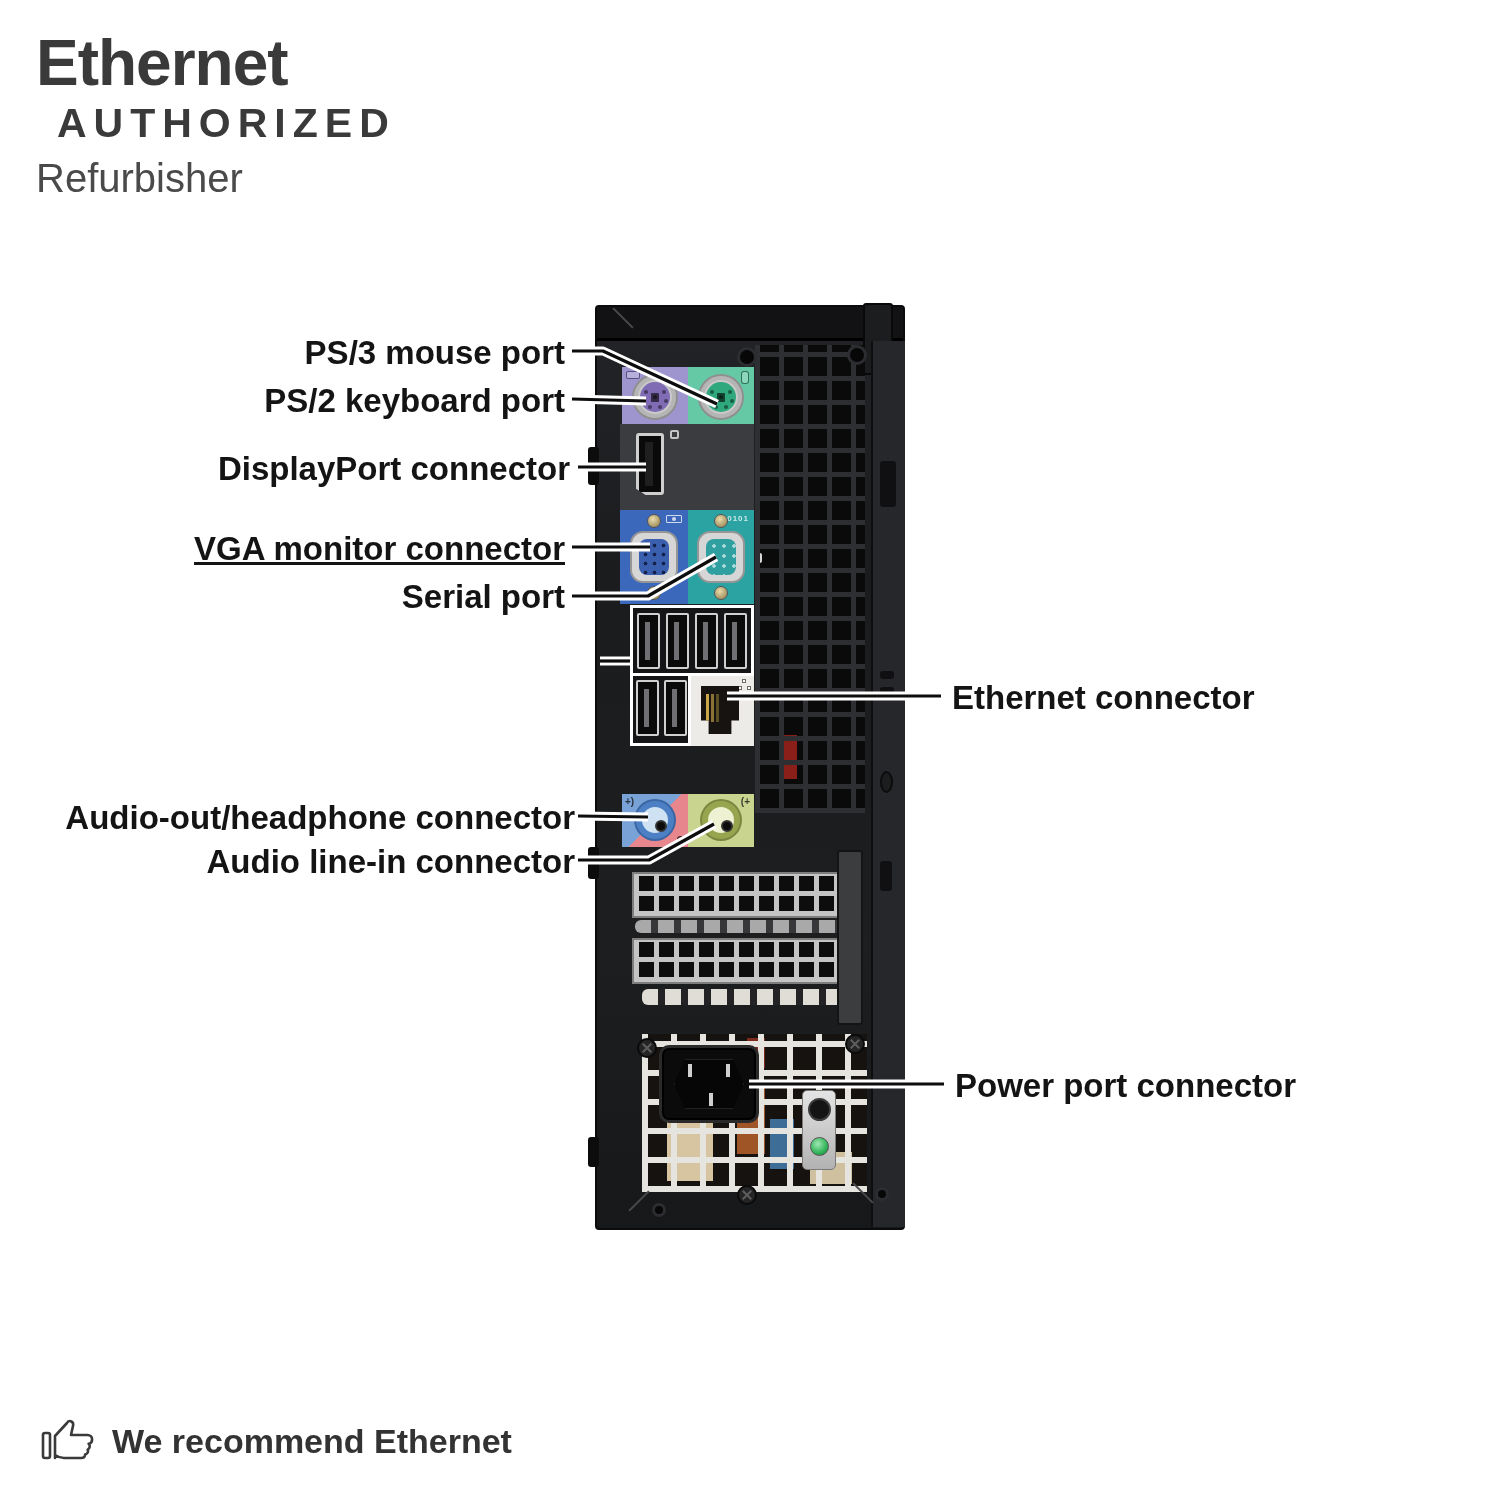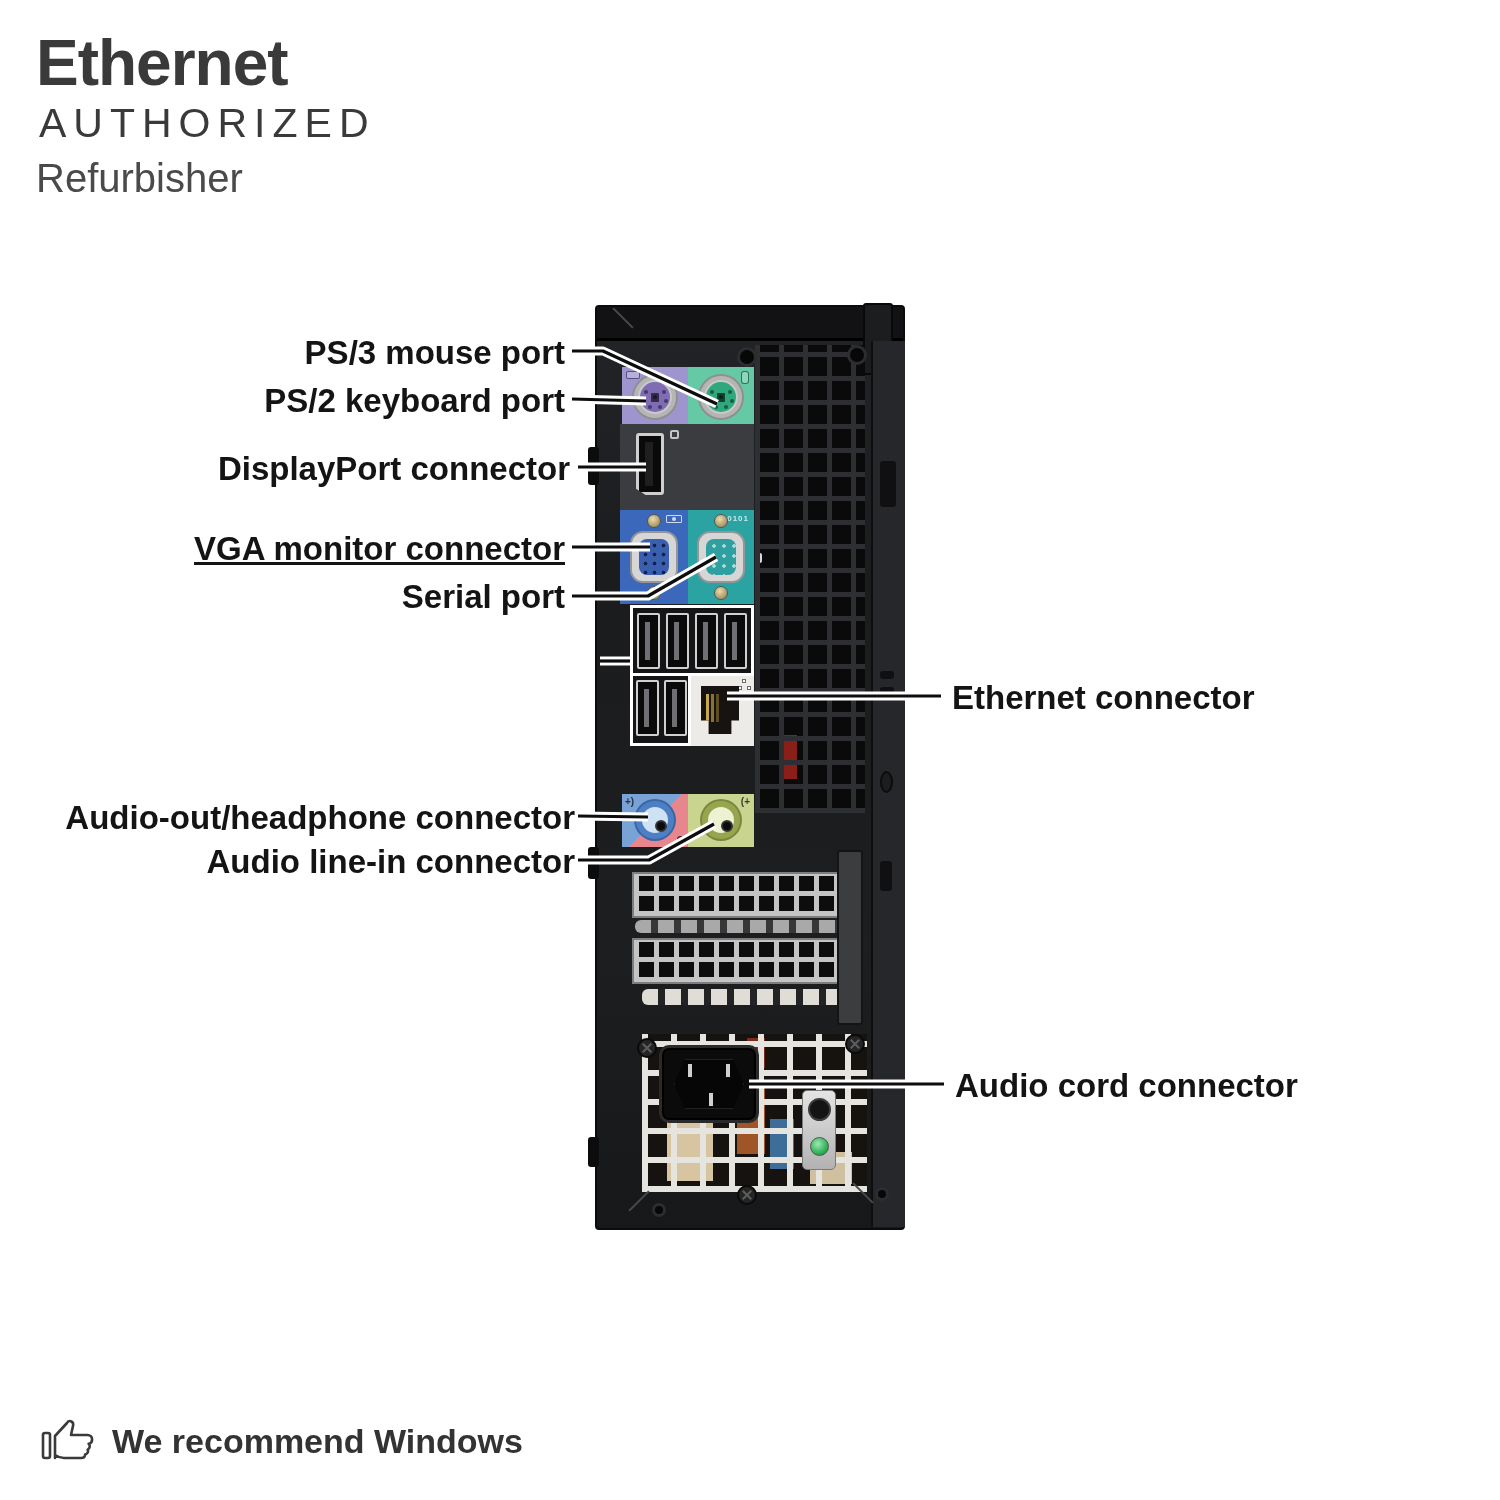--- a/index.html
+++ b/index.html
@@ -2,21 +2,21 @@
 <html style="--logo-text: #3a3a3a; --label-text: #141414; --ps2-keyboard-bg: #9e95cf; --ps2-mouse-bg: #66c9a6; --displayport-panel: #3b3c3f; --vga-bg: #3c68bb; --serial-bg: #2ba3a3; --audio-out-blue: #79a3d6; --audio-out-pink: #e8868e; --audio-in-bg: #c9d48f; --ethernet-bg: #edebe7; --power-led: #2fb457;"><head>
 <meta charset="utf-8">
 <style>
   html,body{margin:0;padding:0;background:#fff;}
   .canvas{position:relative;width:1500px;height:1500px;background:#ffffff;overflow:hidden;
           font-family:"Liberation Sans",sans-serif;}
 
   
   .brand-name{position:absolute;left:36px;top:26px;font-size:64px;font-weight:700;
               letter-spacing:-1px;color:var(--logo-text,#3a3a3a);}
-  .brand-program{position:absolute;left:39px;top:100px;font-size:41px;font-weight:400;
+  .brand-program{position:absolute;left:57px;top:100px;font-size:41px;font-weight:700;
               letter-spacing:7px;color:var(--logo-text,#3a3a3a);}
   .brand-role{position:absolute;left:36px;top:156px;font-size:40px;font-weight:400;
               color:#4a4a4a;}
 
   
   .label{position:absolute;font-size:33px;font-weight:600;color:var(--label-text,#141414);
          white-space:nowrap;line-height:1;}
 
   
   .tower{position:absolute;left:595px;top:305px;width:310px;height:925px;
@@ -379,23 +379,23 @@
   </svg>
 
   <div class="label" style="right:935px;top:336px;">PS/3 mouse port</div>
   <div class="label" style="right:935px;top:384px;">PS/2 keyboard port</div>
   <div class="label" style="right:930px;top:452px;">DisplayPort connector</div>
   <div class="label" style="right:935px;top:532px;text-decoration:underline;">VGA monitor connector</div>
   <div class="label" style="right:935px;top:580px;">Serial port</div>
   <div class="label" style="left:952px;top:681px;">Ethernet connector</div>
   <div class="label" style="right:925px;top:801px;">Audio-out/headphone connector</div>
   <div class="label" style="right:925px;top:845px;">Audio line-in connector</div>
-  <div class="label" style="left:955px;top:1069px;">Audio cord connector</div>
+  <div class="label" style="left:955px;top:1069px;">Power port connector</div>
 
   <svg class="footer-icon" viewBox="0 0 62 50">
     <g fill="none" stroke="#3a3a3a" stroke-width="2.6" stroke-linejoin="round">
       <rect x="3" y="19" width="7" height="25" rx="2"></rect>
       <path d="M15 44 V22 L27 9 c1.5 -3.5 6.5 -2 6.2 2 l-2.2 10 h16.5 c2.6 0 4.6 2 4.6 4.4 0 2.2 -1.5 4 -3.5 4.4 1.6 1.2 1.8 4.6 -1 5.8 1.2 1.6 0 4.4 -2.6 4.9 0.4 2.2 -1.2 3.5 -3.6 3.5 H24 c-4 0 -7 -1.6 -9 -3z"></path>
     </g>
   </svg>
-  <div class="footer-text">We recommend Windows</div>
+  <div class="footer-text">We recommend Ethernet</div>
 
 </div>
 
 </body></html>

